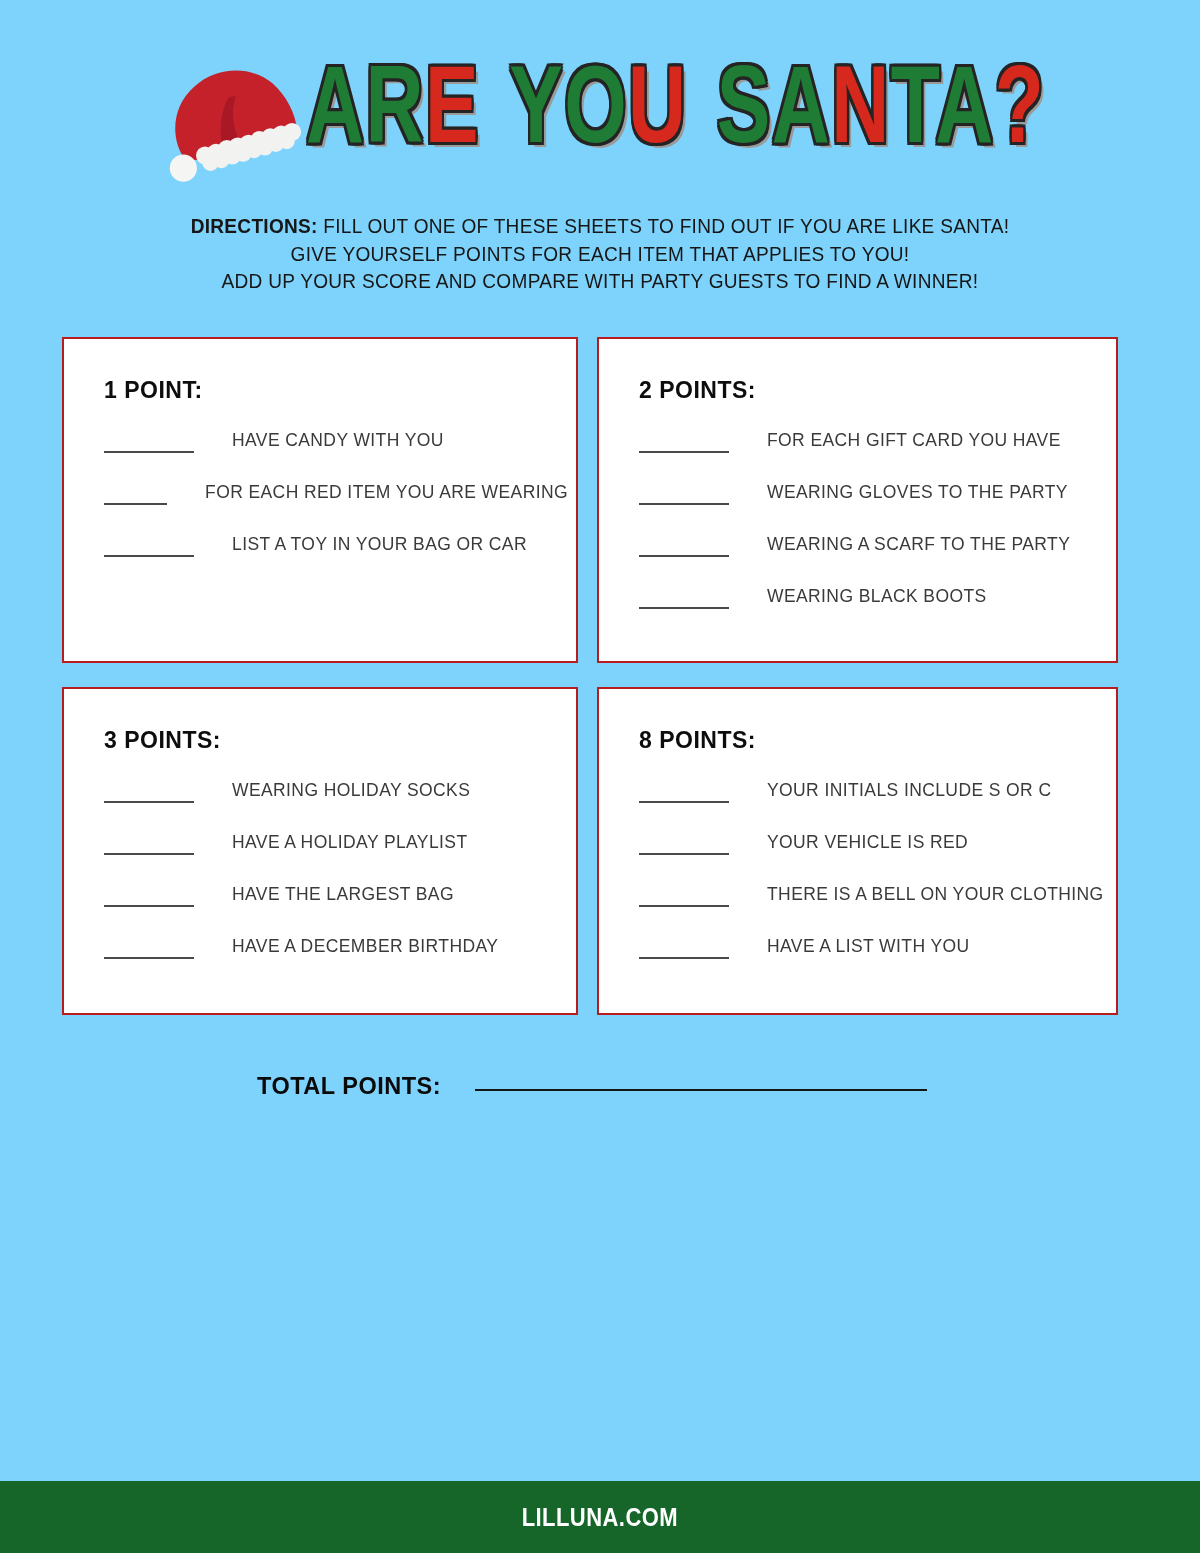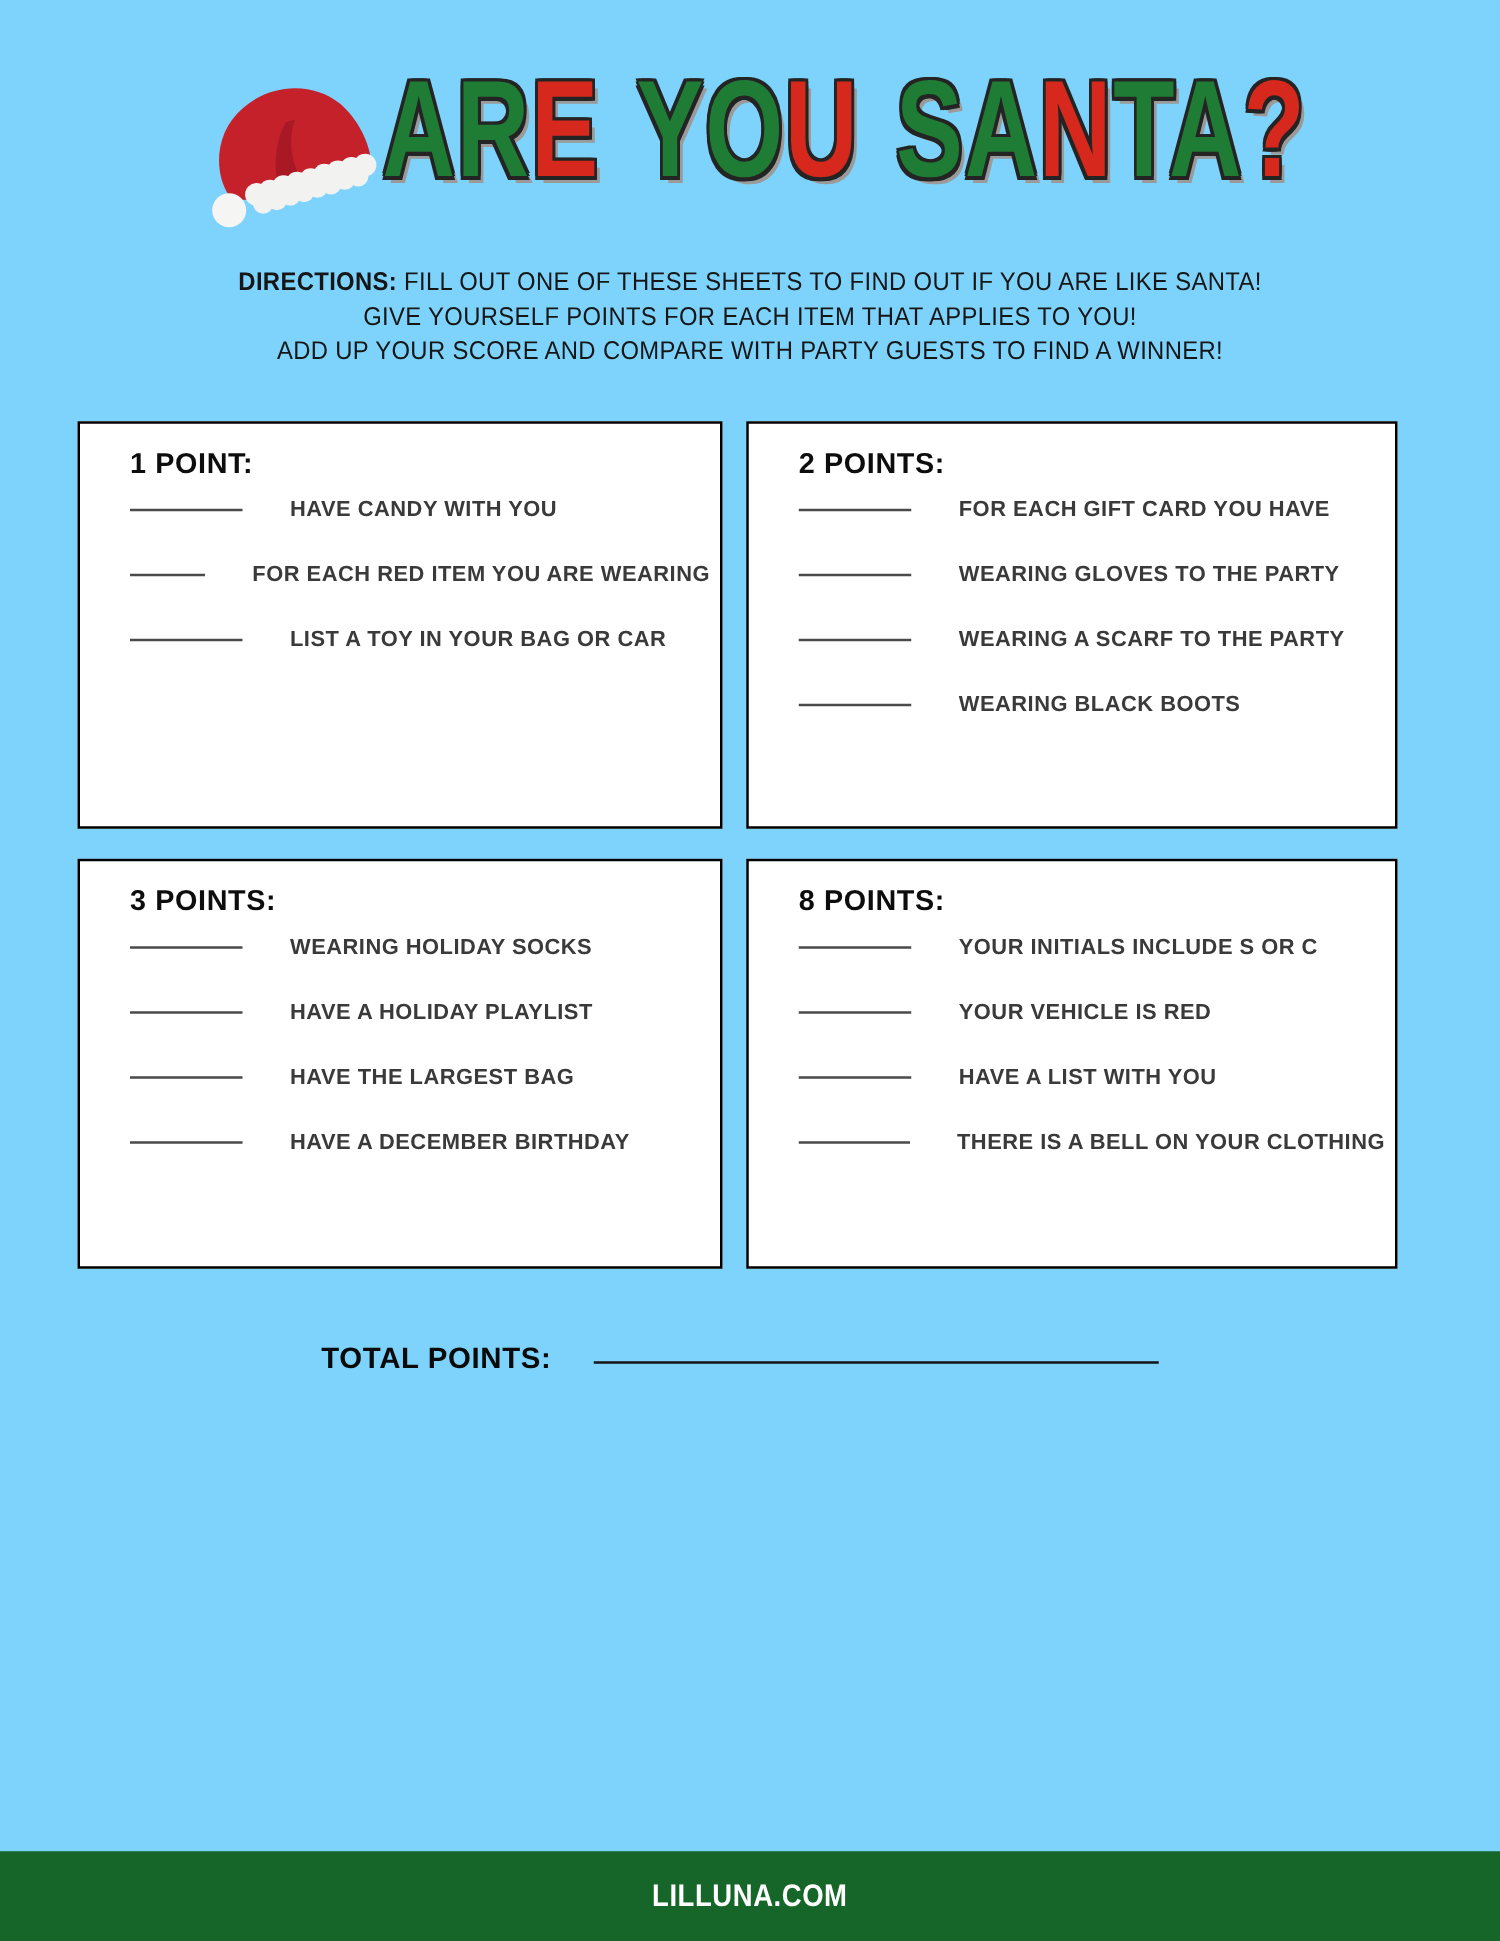--- a/index.html
+++ b/index.html
@@ -35,28 +35,28 @@
   .directions p { margin:0; }
   .directions b { font-weight:bold; }
 
   
   .grid {
     position:absolute; top:337px; left:62px; width:1056px;
     display:grid; grid-template-columns:516px 521px; grid-template-rows:326px 328px;
     column-gap:19px; row-gap:24px;
   }
   .box {
-    border:2px solid #000000; box-sizing:border-box; background:#ffffff;
-    padding:18px 8px 0 40px;
+    border:2px solid #b91c1c; box-sizing:border-box; background:#ffffff;
+    padding:38px 8px 0 40px;
   }
   .box h2 {
     margin:0; font-size:23px; line-height:26px; letter-spacing:0.5px;
     color:#0d0d0d; font-weight:bold;
   }
-  .item { display:flex; align-items:center; height:50px; margin-bottom:2px;font-weight:bold; }
+  .item { display:flex; align-items:flex-end; height:50px; margin-bottom:2px; }
   .blank { width:90px; border-bottom:2px solid #4a4a4a; }
   .item .label {
     margin-left:38px; margin-bottom:2px; font-size:17.5px;
     letter-spacing:0.4px; color:#3a3a3a; white-space:nowrap;
   }
 
   
   .total { position:absolute; top:1072px; left:257px; display:flex; align-items:center; }
   .total-label {
     font-size:23.5px; line-height:29px; font-weight:bold; letter-spacing:0.5px;
@@ -177,25 +177,25 @@
       <div class="item">
         <span class="blank"></span>
         <span class="label">YOUR INITIALS INCLUDE S OR C</span>
       </div>
       <div class="item">
         <span class="blank"></span>
         <span class="label">YOUR VEHICLE IS RED</span>
       </div>
       <div class="item">
         <span class="blank"></span>
+        <span class="label">THERE IS A BELL ON YOUR CLOTHING</span>
+      </div>
+      <div class="item">
+        <span class="blank"></span>
         <span class="label">HAVE A LIST WITH YOU</span>
-      </div>
-      <div class="item">
-        <span class="blank"></span>
-        <span class="label">THERE IS A BELL ON YOUR CLOTHING</span>
       </div>
     </section>
 
   </div>
 
   <div class="total">
     <span class="total-label">TOTAL POINTS:</span>
     <span class="total-line"></span>
   </div>
 

